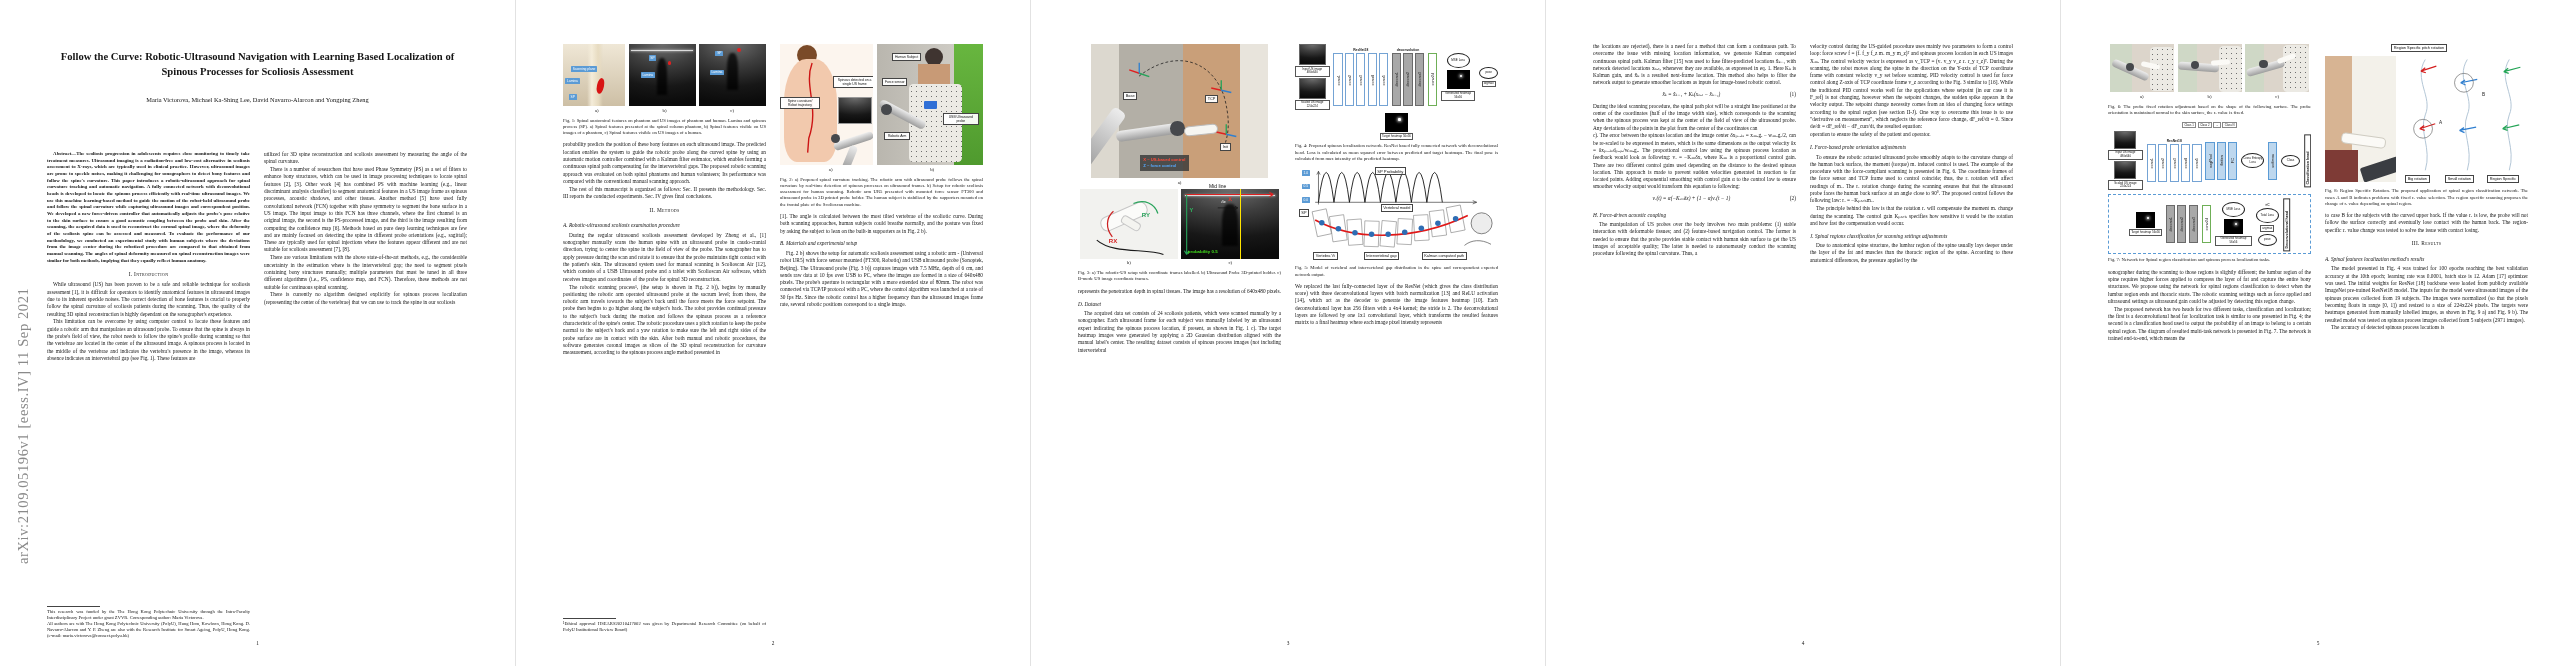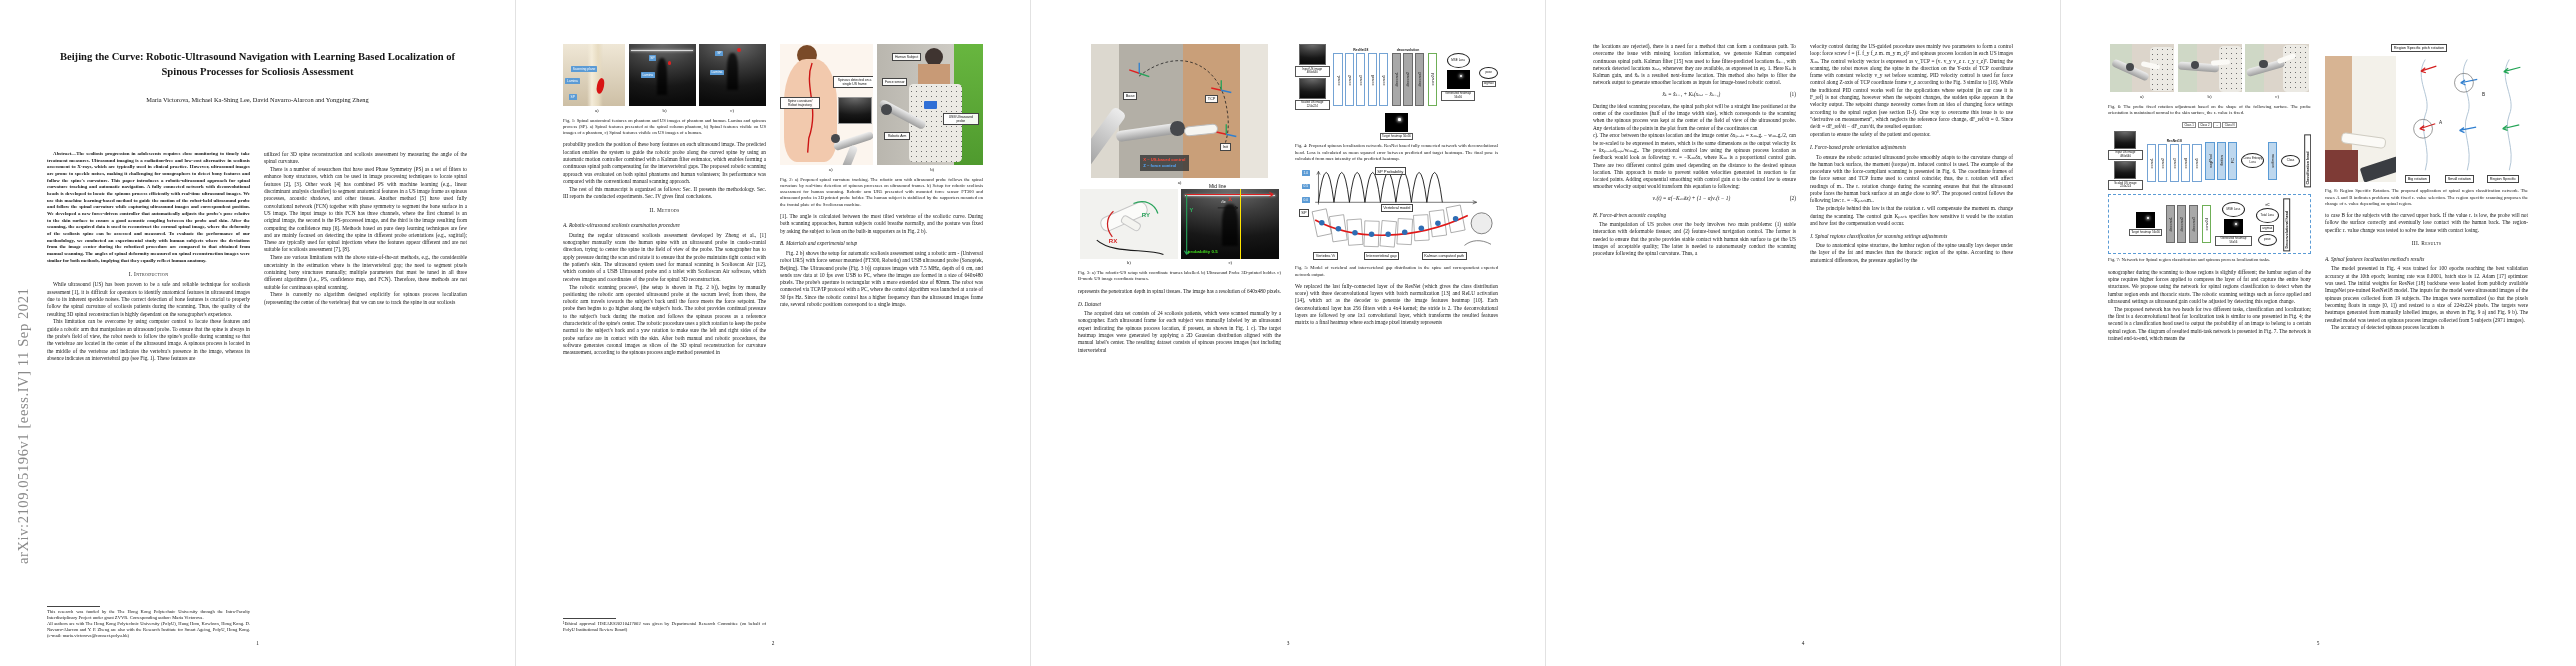--- a/index.html
+++ b/index.html
@@ -119,21 +119,21 @@
                   border:0.6px solid #c6c6c6;border-radius:3.9px;transform:rotate(55deg);}
 </style>
 </head>
 <body>
 
 <div class="canvas">
 
   <div class="page">
     <div class="arxiv">arXiv:2109.05196v1 [eess.IV] 11 Sep 2021</div>
     <div class="p1head">
-      <div class="title">Beijing the Curve: Robotic-Ultrasound Navigation with Learning Based Localization of Spinous Processes for Scoliosis Assessment</div>
+      <div class="title">Follow the Curve: Robotic-Ultrasound Navigation with Learning Based Localization of Spinous Processes for Scoliosis Assessment</div>
       <div class="authors">Maria Victorova, Michael Ka-Shing Lee, David Navarro-Alarcon and Yongping Zheng</div>
     </div>
     <div class="cols first">
       <div class="col">
           <p class="para abstract">Abstract—The scoliosis progression in adolescents requires close monitoring to timely take treatment measures. Ultrasound imaging is a radiation-free and low-cost alternative in scoliosis assessment to X-rays, which are typically used in clinical practice. However, ultrasound images are prone to speckle noises, making it challenging for sonographers to detect bony features and follow the spine's curvature. This paper introduces a robotic-ultrasound approach for spinal curvature tracking and automatic navigation. A fully connected network with deconvolutional heads is developed to locate the spinous process efficiently with real-time ultrasound images. We use this machine learning-based method to guide the motion of the robot-held ultrasound probe and follow the spinal curvature while capturing ultrasound images and correspondent position. We developed a new force-driven controller that automatically adjusts the probe's pose relative to the skin surface to ensure a good acoustic coupling between the probe and skin. After the scanning, the acquired data is used to reconstruct the coronal spinal image, where the deformity of the scoliosis spine can be assessed and measured. To evaluate the performance of our methodology, we conducted an experimental study with human subjects where the deviations from the image center during the robotized procedure are compared to that obtained from manual scanning. The angles of spinal deformity measured on spinal reconstruction images were similar for both methods, implying that they equally reflect human anatomy.</p>
           <div class="sec">I. Introduction</div>
           <p class="para">While ultrasound (US) has been proven to be a safe and reliable technique for scoliosis assessment [1], it is difficult for operators to identify anatomical features in ultrasound images due to its inherent speckle noises. The correct detection of bone features is crucial to properly follow the spinal curvature of scoliosis patients during the scanning. Thus, the quality of the resulting 3D spinal reconstruction is highly dependant on the sonographer's experience.</p>
           <p class="para">This limitation can be overcome by using computer control to locate these features and guide a robotic arm that manipulates an ultrasound probe. To ensure that the spine is always in the probe's field of view, the robot needs to follow the spine's profile during scanning so that the vertebrae are located in the center of the ultrasound image. A spinous process is located in the middle of the vertebrae and indicates the vertebra's presence in the image, whereas its absence indicates an intervertebral gap (see Fig. 1). These features are</p>
           <div class="footnote">This research was funded by the The Hong Kong Polytechnic University through the Intra-Faculty Interdisciplinary Project under grant ZVVR. Corresponding author: Maria Victorova.
 All authors are with The Hong Kong Polytechnic University (PolyU), Hung Hom, Kowloon, Hong Kong. D. Navarro-Alarcon and Y. P. Zheng are also with the Research Institute for Smart Ageing, PolyU, Hong Kong. (e-mail: maria.victorova@connect.polyu.hk)</div>

